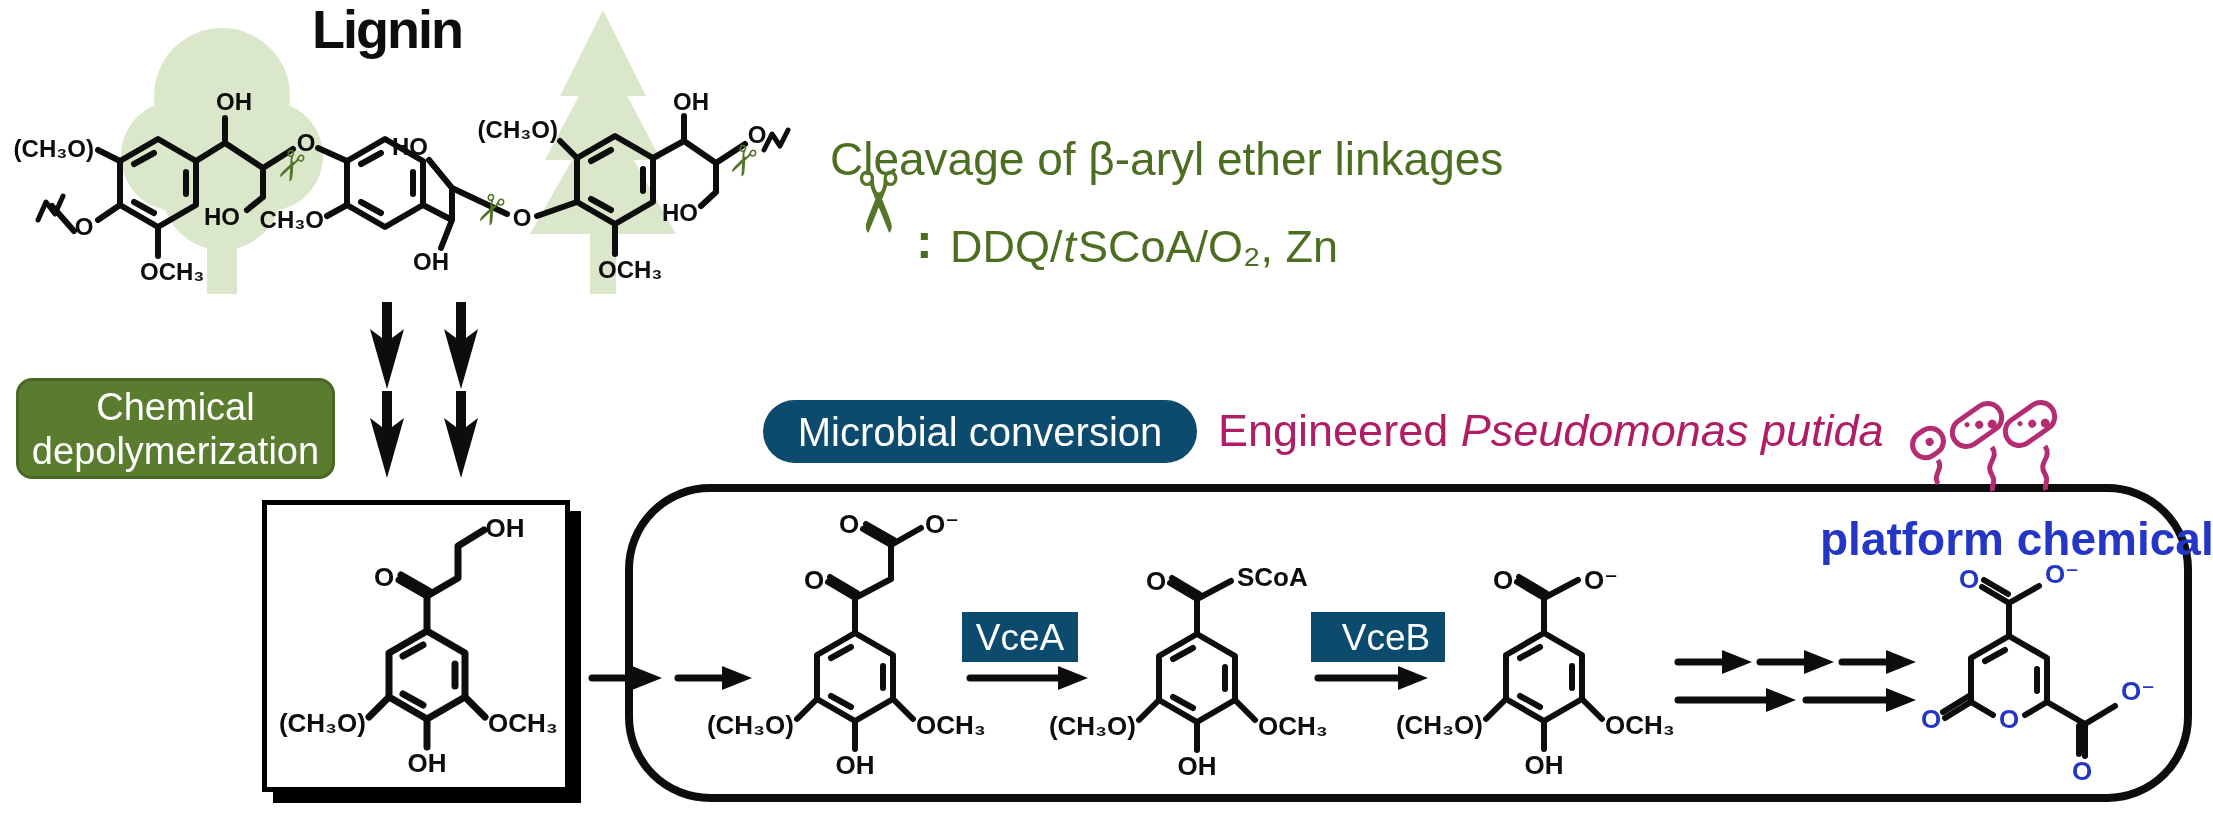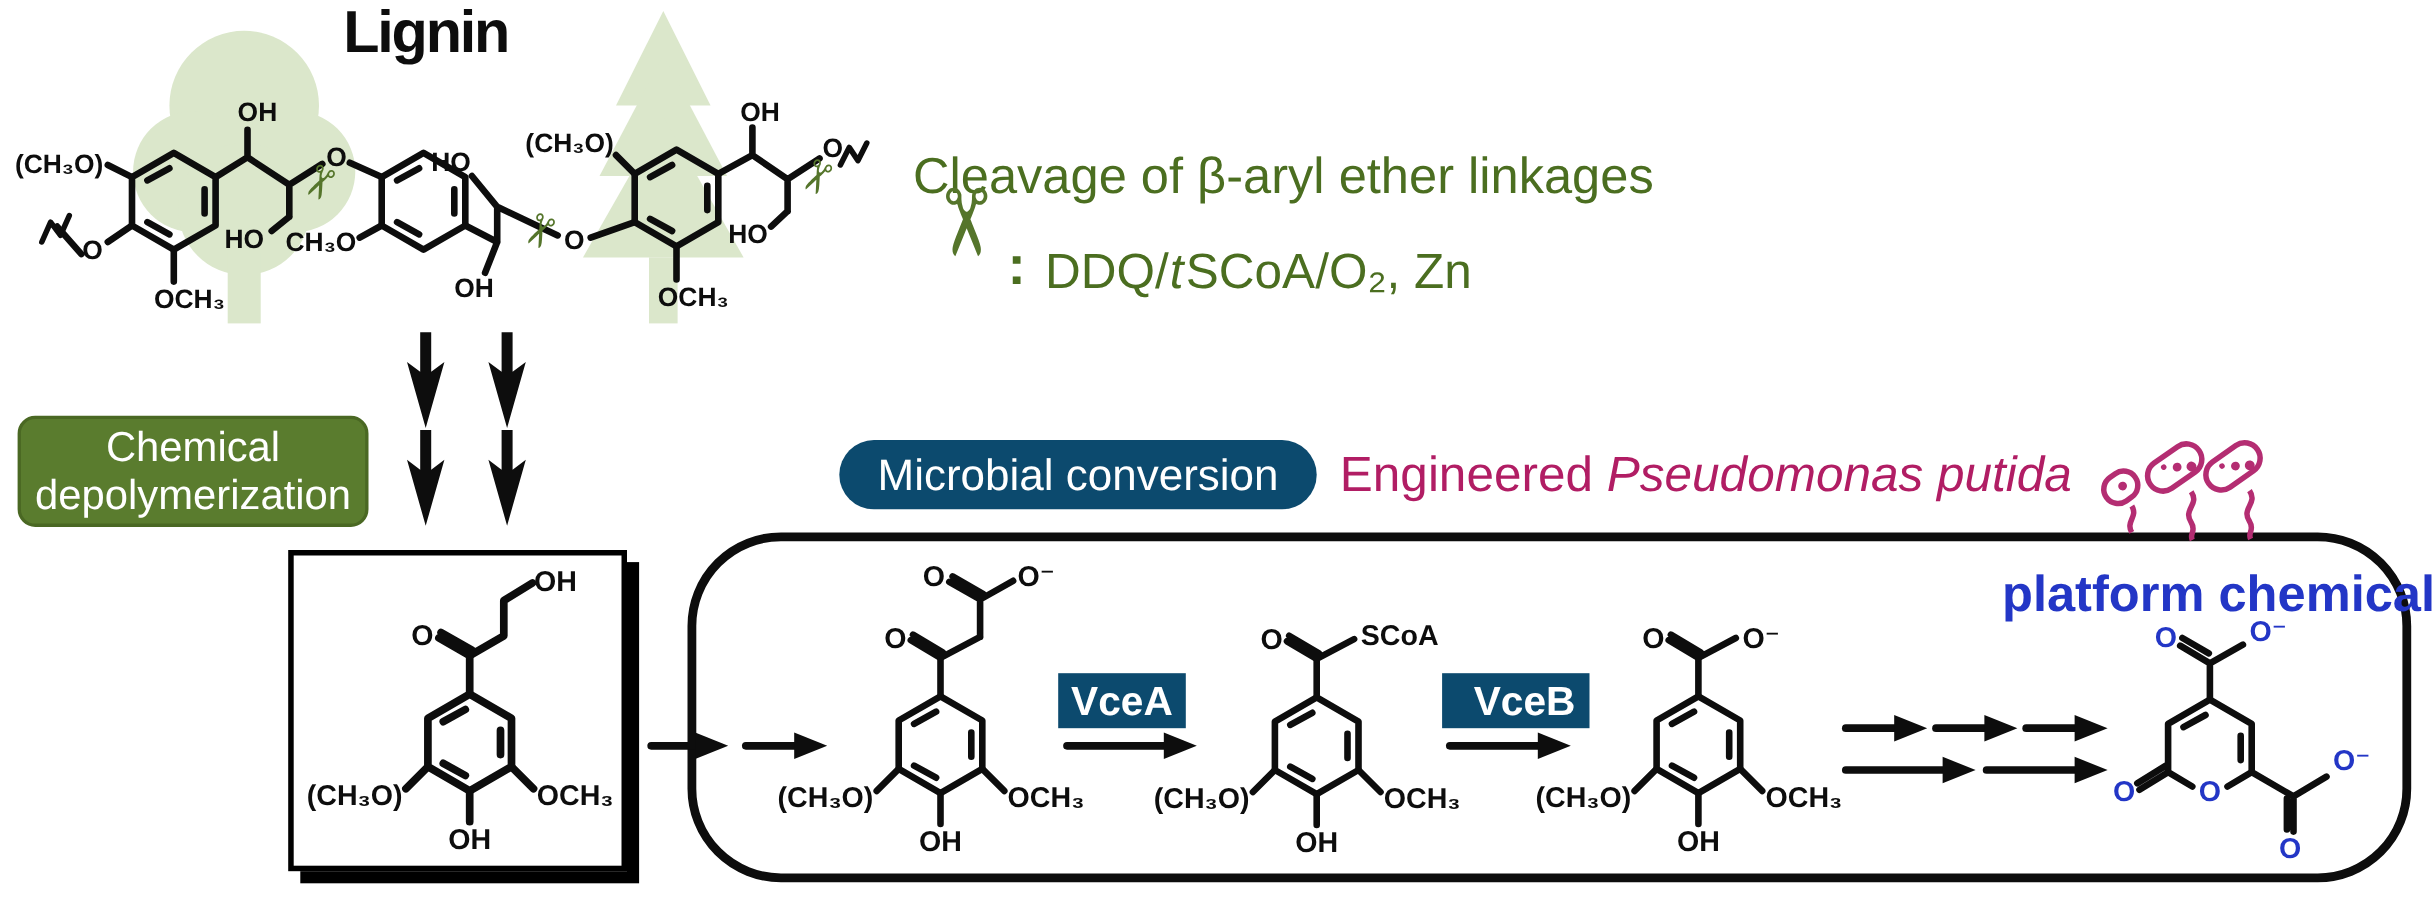--- a/index.html
+++ b/index.html
@@ -17,21 +17,21 @@
   #reagents i{margin:0 2px 0 1px;}
   .badge-green{left:16px;top:350px;width:319px;height:101px;background:#5a7c2e;border:3px solid #4a6823;
       border-radius:16px;color:#fff;font-size:38px;text-align:center;display:flex;flex-direction:column;
       justify-content:center;gap:6px;box-sizing:border-box;margin-top:28px;}
   .badge-magenta{background:#0c4a6e;color:#fff;display:flex;align-items:center;justify-content:center;}
   #microbial-badge{left:763px;top:400px;width:434px;height:63px;border-radius:32px;font-size:40px;}
   #engineered{left:1218px;top:408px;font-size:45px;}
   #big-round-rect{left:625px;top:484px;width:1567px;height:318px;border:8px solid #0d0d0d;border-radius:85px;background:#fff;box-sizing:border-box;}
   #substrate-box{left:262px;top:500px;width:308px;height:292px;background:#fff;border:5px solid #000;
       box-shadow:11px 11px 0 0 #000;box-sizing:border-box;}
-  .enzyme{font-size:37px;font-weight:bold;}
+  .enzyme{font-size:37px;font-weight:normal;}
   #vcea-badge{left:962px;top:612px;width:116px;height:50px;}
   #vceb-badge{left:1311px;top:612px;width:118px;height:50px;padding-left:16px;}
   #platform-label{left:1820px;top:516px;font-size:46px;font-weight:bold;text-align:center;}
   svg{position:absolute;overflow:visible;}
   svg text{font-family:"Liberation Sans","DejaVu Sans",sans-serif;font-weight:bold;}
   .bk{stroke:#0d0d0d;fill:none;stroke-linecap:round;stroke-linejoin:round;}
   .ml{font-size:26px;fill:#0d0d0d;}
   .ll{font-size:24px;fill:#0d0d0d;}
   .bl-l{font-size:26px;fill:#2336c6;}
   .sc{font-size:40px;fill:#55752b;font-family:"DejaVu Sans",sans-serif;font-weight:normal;}

